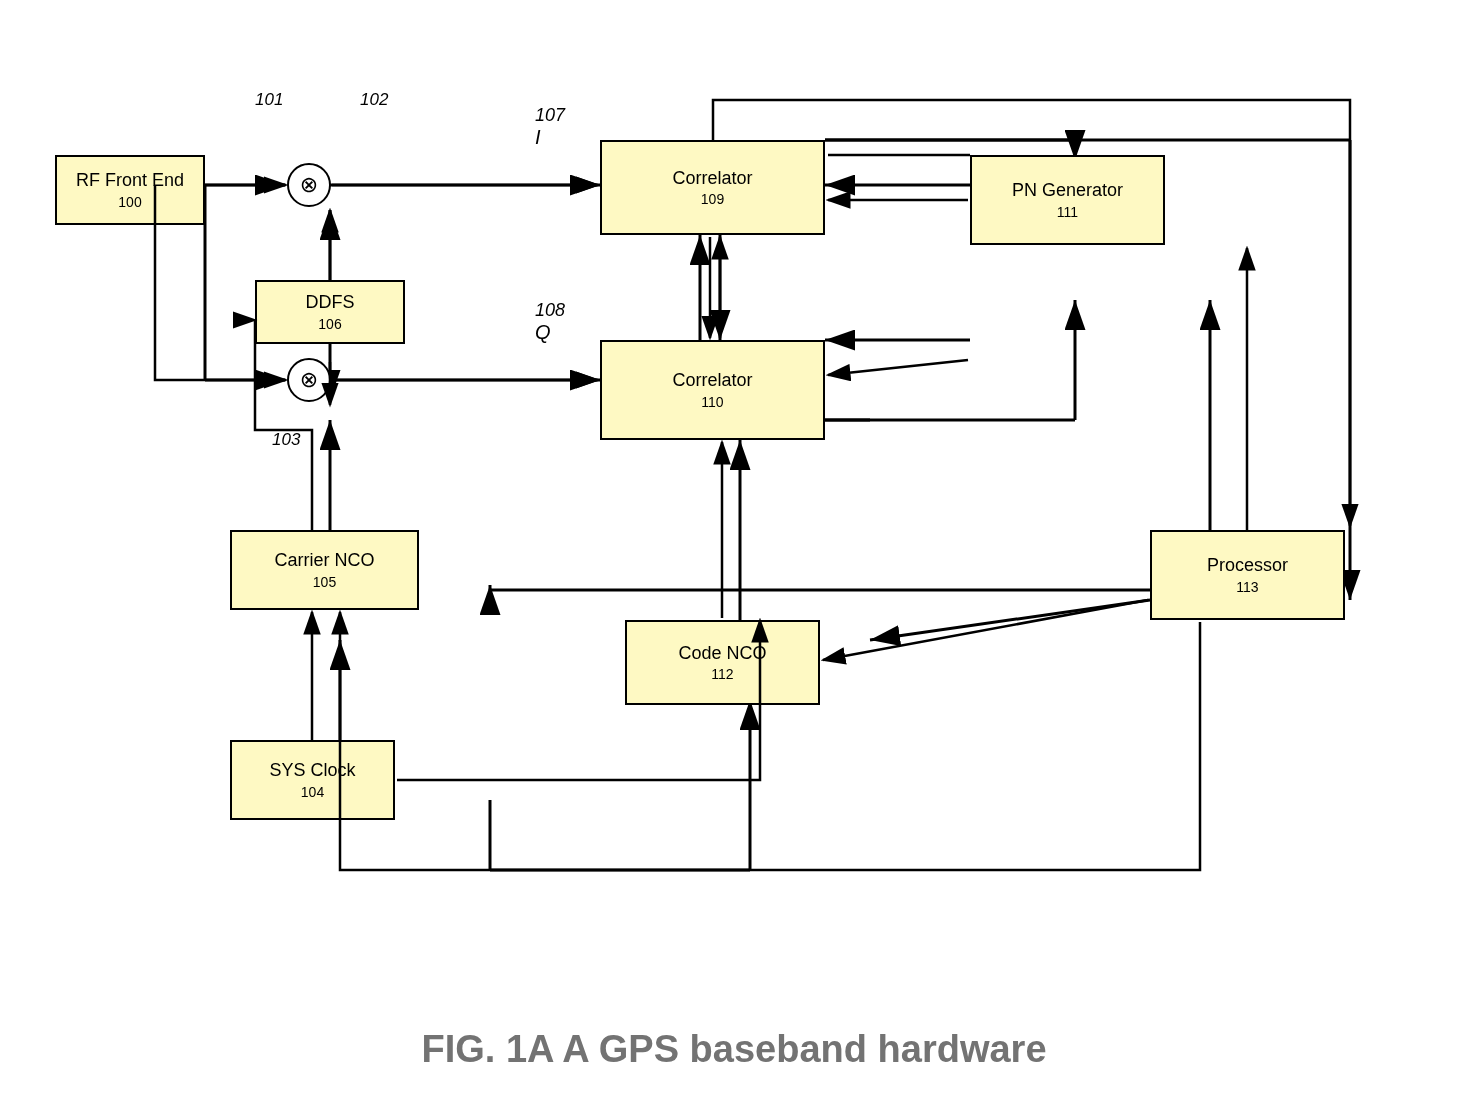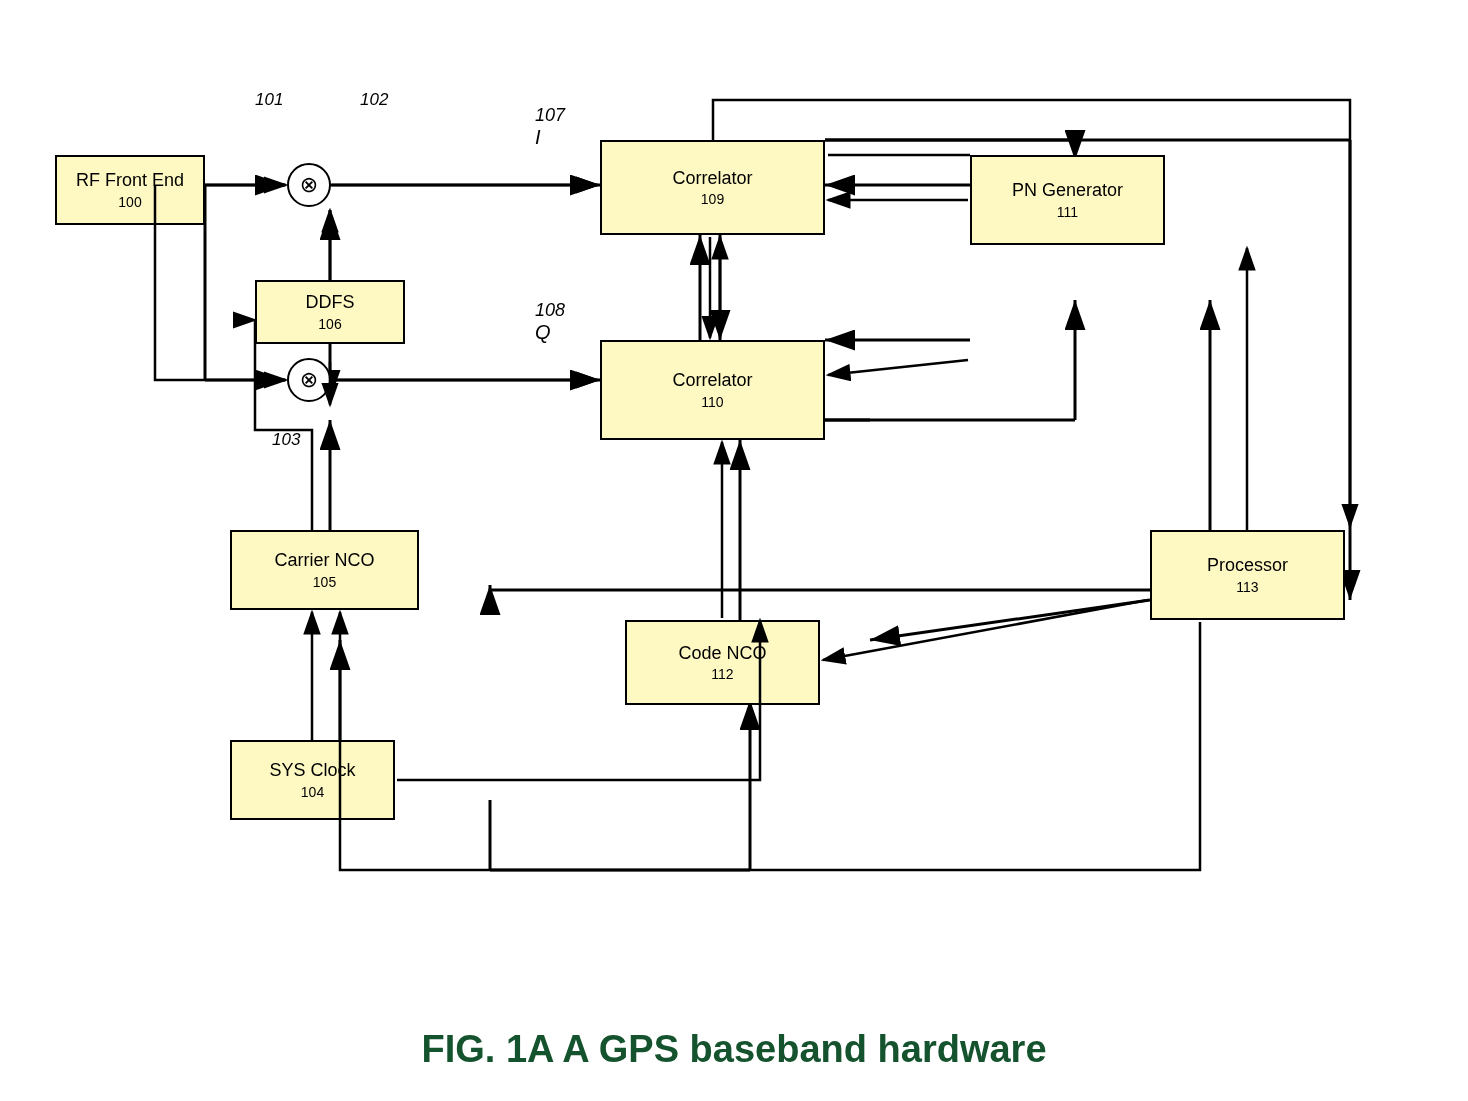--- a/index.html
+++ b/index.html
@@ -49,21 +49,21 @@
       height: 950px;
       pointer-events: none;
     }
     .caption {
       position: absolute;
       bottom: 20px;
       left: 0; right: 0;
       text-align: center;
       font-size: 38px;
       font-weight: bold;
-      color: #14532d;
+      color: #737373;
     }
     .multiply-circle {
       position: absolute;
       width: 44px;
       height: 44px;
       border: 2px solid #000;
       border-radius: 50%;
       background: #fff;
       display: flex;
       align-items: center;

